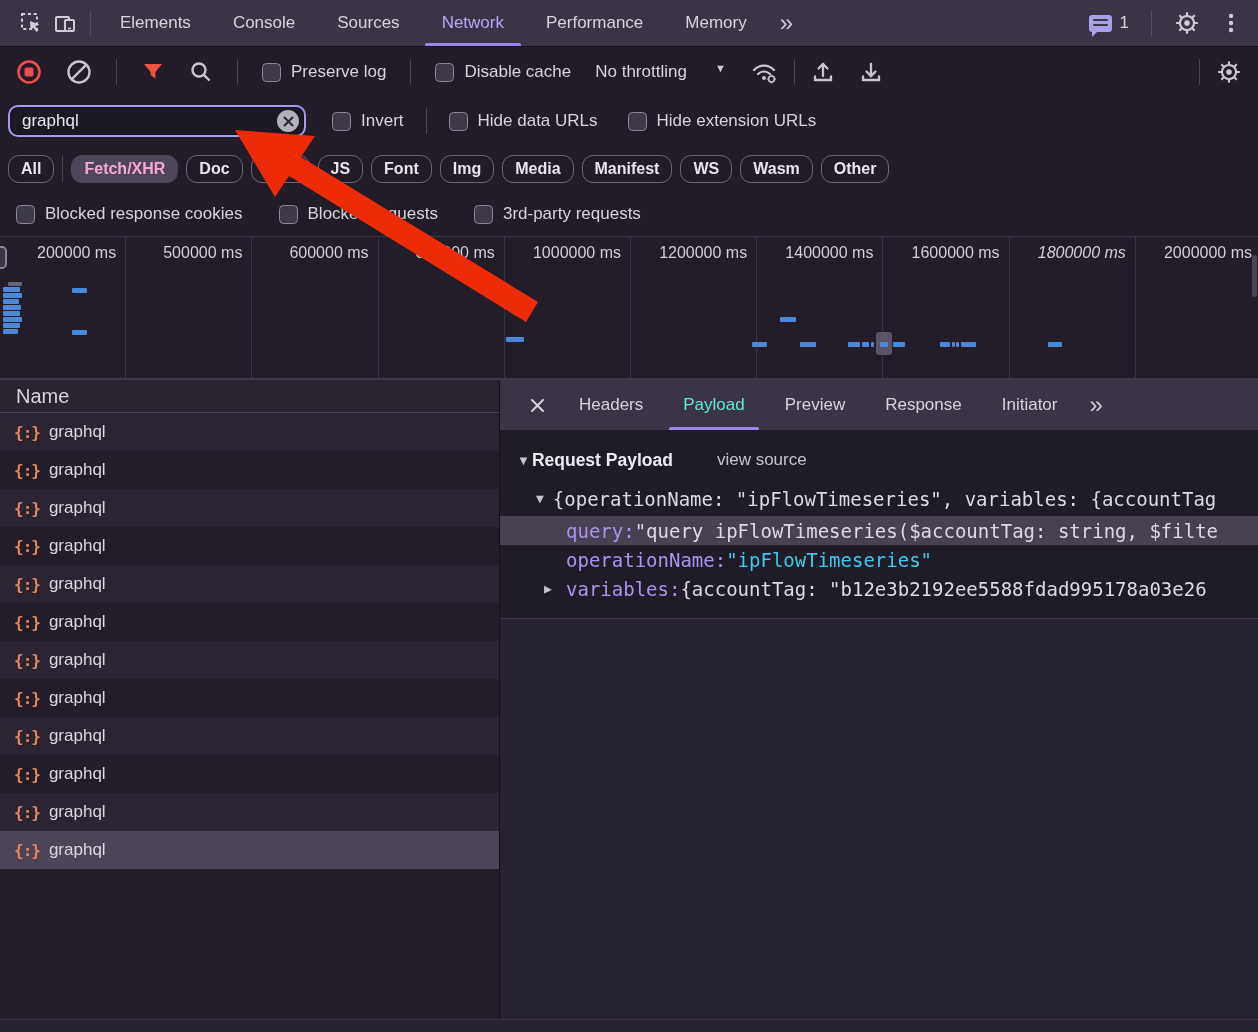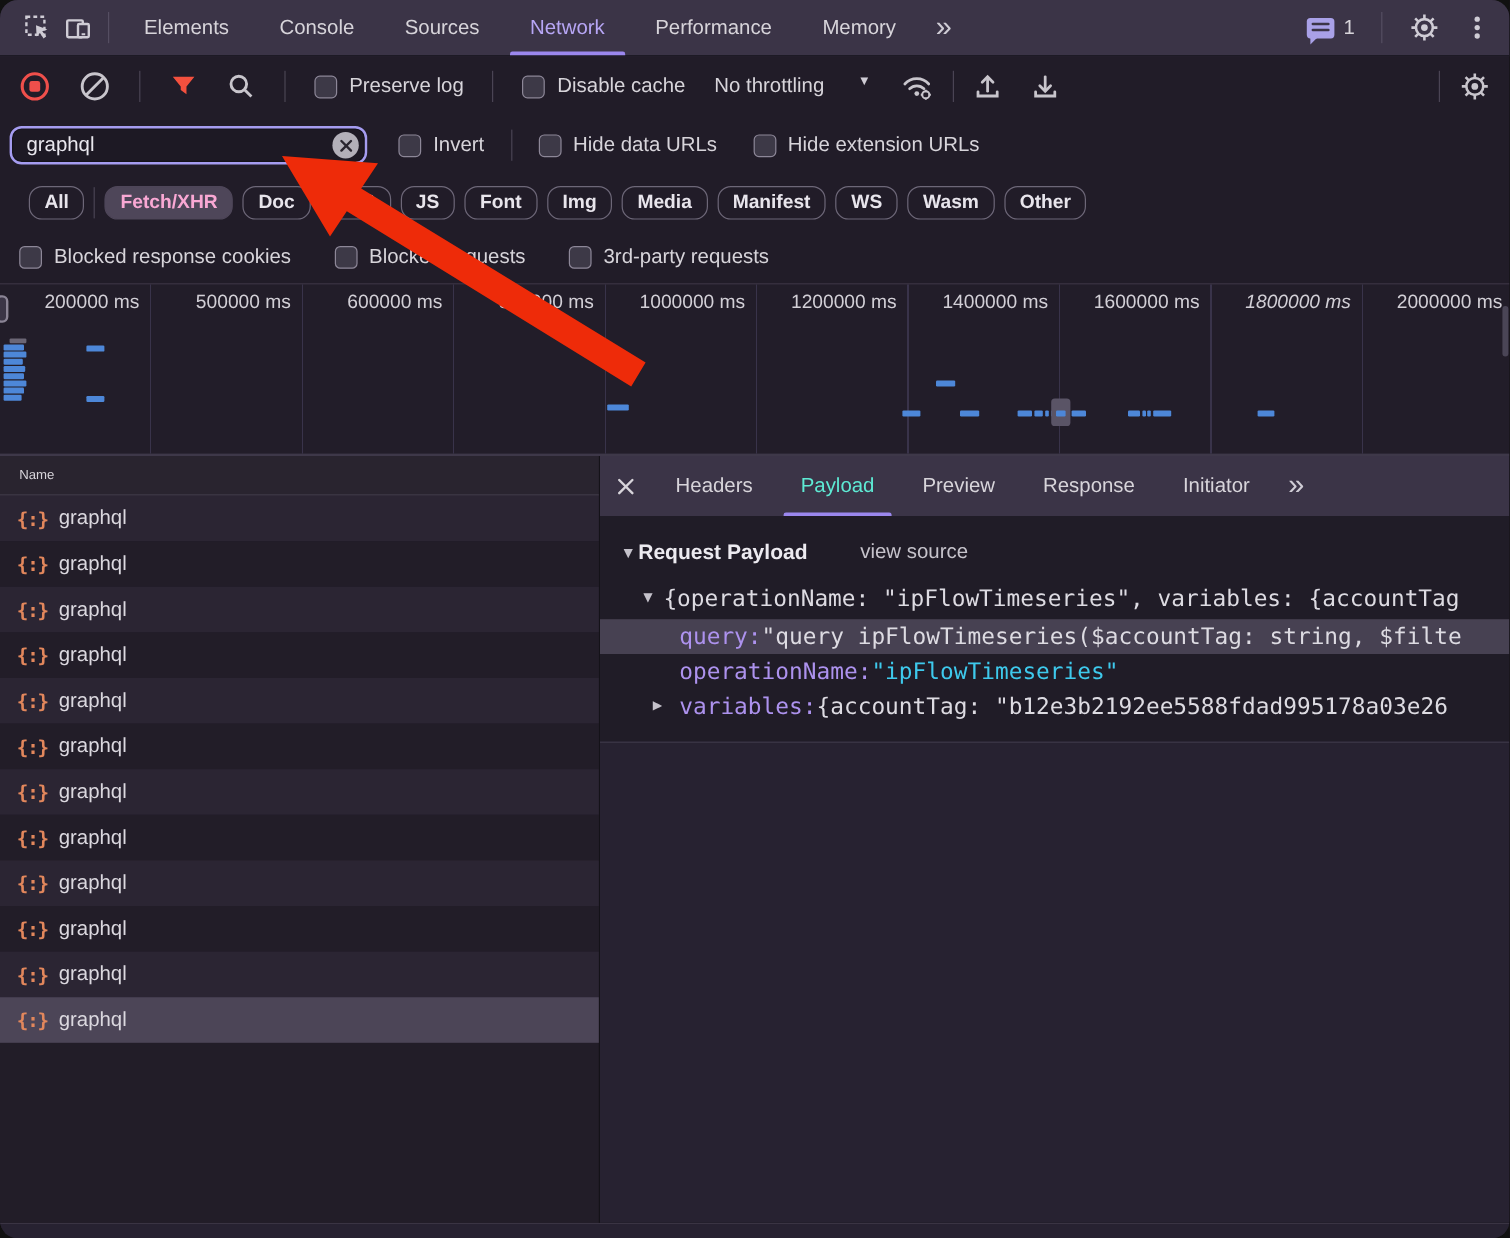--- a/index.html
+++ b/index.html
@@ -1,20 +1,20 @@
 <!DOCTYPE html>
 <html><head>
 <meta charset="utf-8">
 <style>
   * { margin:0; padding:0; box-sizing:border-box; }
   html,body { background:#111; }
   #app {
     position:relative; width:1258px; height:1032px; overflow:hidden;
     background:#211c28; font-family:"Liberation Sans", sans-serif;
-    color:#d7d4da;border-radius:15px; -webkit-font-smoothing:antialiased;
+    color:#d7d4da; -webkit-font-smoothing:antialiased;
   }
   .divider { width:1px; height:26px; background:#4a4454; flex:0 0 1px; }
   
   #topbar { height:47px; background:#3b3447; display:flex; align-items:center;
             border-bottom:1px solid #17141d; padding:0 10px 0 14px; }
   #topbar .tool-ic { width:34px; height:34px; display:flex; align-items:center; justify-content:center; flex:0 0 auto; }
   #topbar .divider { margin:0 8px; background:#554e62; }
   #tabs { display:flex; height:100%; align-items:stretch; }
   .tab { position:relative; display:flex; align-items:center; padding:0 21px; font-size:17px; color:#d7d4da; cursor:default; }
   .tab.selected { color:#b7a6f5; }
@@ -35,46 +35,46 @@
   .select-like { display:flex; gap:28px; font-size:17px; }
   .caret { font-size:11px; color:#cfccd5; }
   
   #filterrow { height:48px; display:flex; align-items:center; padding:0 8px; }
   #filter-input { position:relative; width:298px; height:32px; border:2px solid #a59cf0; border-radius:10px;
                   background:#1d1924; display:flex; align-items:center; padding:0 34px 0 12px; box-shadow:inset 0 0 0 1px #14121a; }
   #filter-input .val { font-size:17px; color:#e9e7ee; }
   .clear-btn { position:absolute; right:5px; top:50%; transform:translateY(-50%); width:22px; height:22px; border-radius:50%;
                background:#b3b0b9; display:flex; align-items:center; justify-content:center; }
   
-  #pillsrow { height:47px; display:flex; align-items:center; padding:0 8px; gap:8px;margin-left:16px; }
+  #pillsrow { height:47px; display:flex; align-items:center; padding:0 8px; gap:8px; }
   .pill { border:1.5px solid #6d6778; border-radius:11px; padding:4px 12px; font-size:16px; font-weight:600; color:#e8e5ec; white-space:nowrap; }
   .pill.selected { background:#4e4659; border-color:#4e4659; color:#f9a8d4; }
   
   #optionsrow { height:44px; display:flex; align-items:center; padding:0 16px; gap:36px; }
   
   #waterfall { position:relative; height:144px; border-top:1px solid #3b3444; border-bottom:2px solid #3e3849;
                background:#221d29;
                background-image:repeating-linear-gradient(90deg, transparent 0px, transparent 125.2px, #39334a 125.2px, #39334a 126.2px); }
   .tick { position:absolute; top:7px; width:120px; text-align:right; font-size:16px; color:#d2cfd6; white-space:nowrap; }
   .wbar { position:absolute; height:5px; background:#4d87d8; border-radius:1px; }
   .wbar.gray { background:#6b6675; height:4px; }
   .wmarker { position:absolute; background:#5a5466; border-radius:3px; }
   .edge-pill-left { position:absolute; left:-4px; top:9px; width:11px; height:23px; border:2px solid #8b8495; border-radius:5px; background:#3b3546; }
   .edge-pill-right { position:absolute; right:1px; top:18px; width:5px; height:42px; background:#4a4556; border-radius:3px; }
   
   #split { display:flex; height:639px; }
   #left { width:500px; flex:0 0 500px; border-right:1px solid #141218; display:flex; flex-direction:column; background:#221d28; }
-  #name-header { height:33px; background:#29242f; border-bottom:1px solid #453f4e; display:flex; align-items:center; padding:0 16px; font-size:11px; }
+  #name-header { height:33px; background:#29242f; border-bottom:1px solid #453f4e; display:flex; align-items:center; padding:0 16px; font-size:20px; }
   .req-row { height:38px; display:flex; align-items:center; padding:0 14px; gap:9px; font-size:17px; color:#dbd8df; }
   .req-row.odd { background:#2b2533; }
   .req-row.even { background:#221d28; }
   .req-row.selected { background:#4c4557; }
   .brace-ic { font-family:"DejaVu Sans Mono", monospace; font-size:16px; font-weight:bold; color:#e2875c; letter-spacing:-1px; }
   #right { flex:1 1 auto; display:flex; flex-direction:column; overflow:hidden; background:#201c27; }
-  #dtabbar { height:50px; background:#3b3447; display:flex; align-items:stretch; padding-left:0; flex:0 0 50px; }
+  #dtabbar { height:50px; background:#3b3447; display:flex; align-items:stretch; padding-left:16px; flex:0 0 50px; }
   #dtabbar .xwrap { display:flex; align-items:center; padding:0 14px; }
   .dtab { position:relative; display:flex; align-items:center; padding:0 20px; font-size:17px; color:#d7d4da; }
   .dtab.selected { color:#5eead4; }
   .dtab.selected::after { content:""; position:absolute; left:6px; right:6px; bottom:0; height:3px; background:#9b87ee; border-radius:2px 2px 0 0; }
   #dtabbar .chevrons { display:flex; align-items:center; }
   #payload { flex:1 1 auto; display:flex; flex-direction:column; }
   #payload-head { margin:15px 0 0 17px; height:30px; display:flex; align-items:center; gap:0; }
   #payload-head .tri { color:#c5c2cb; font-size:13px; margin-right:2px; }
   #payload-head .title { font-size:17.5px; font-weight:bold; color:#eceaf0; }
   #payload-head .vs { margin-left:44px; font-size:17px; color:#c6c3cb; }

